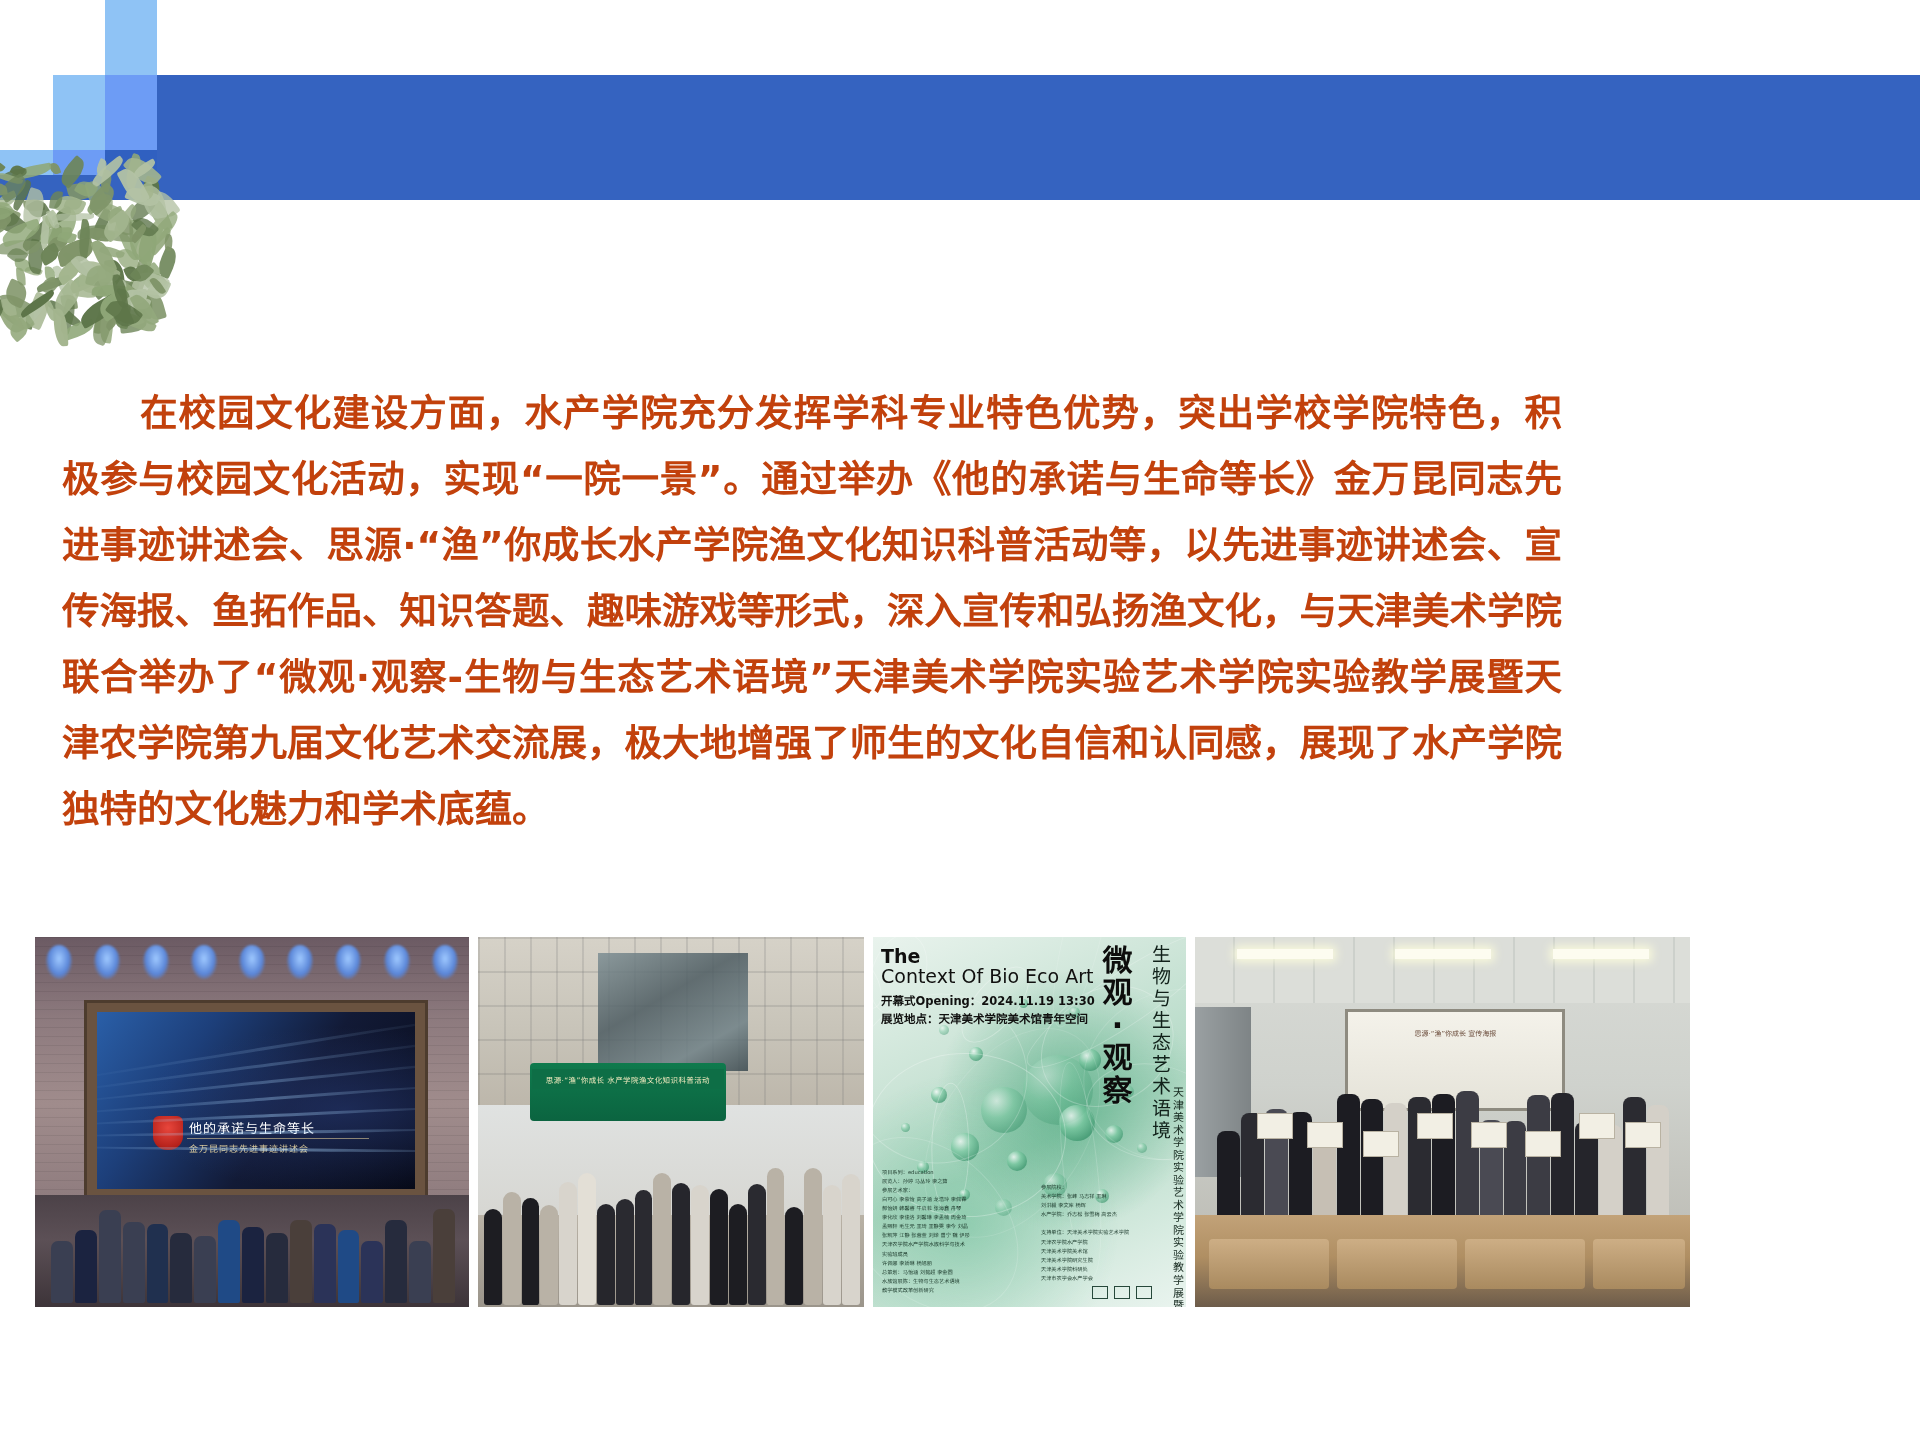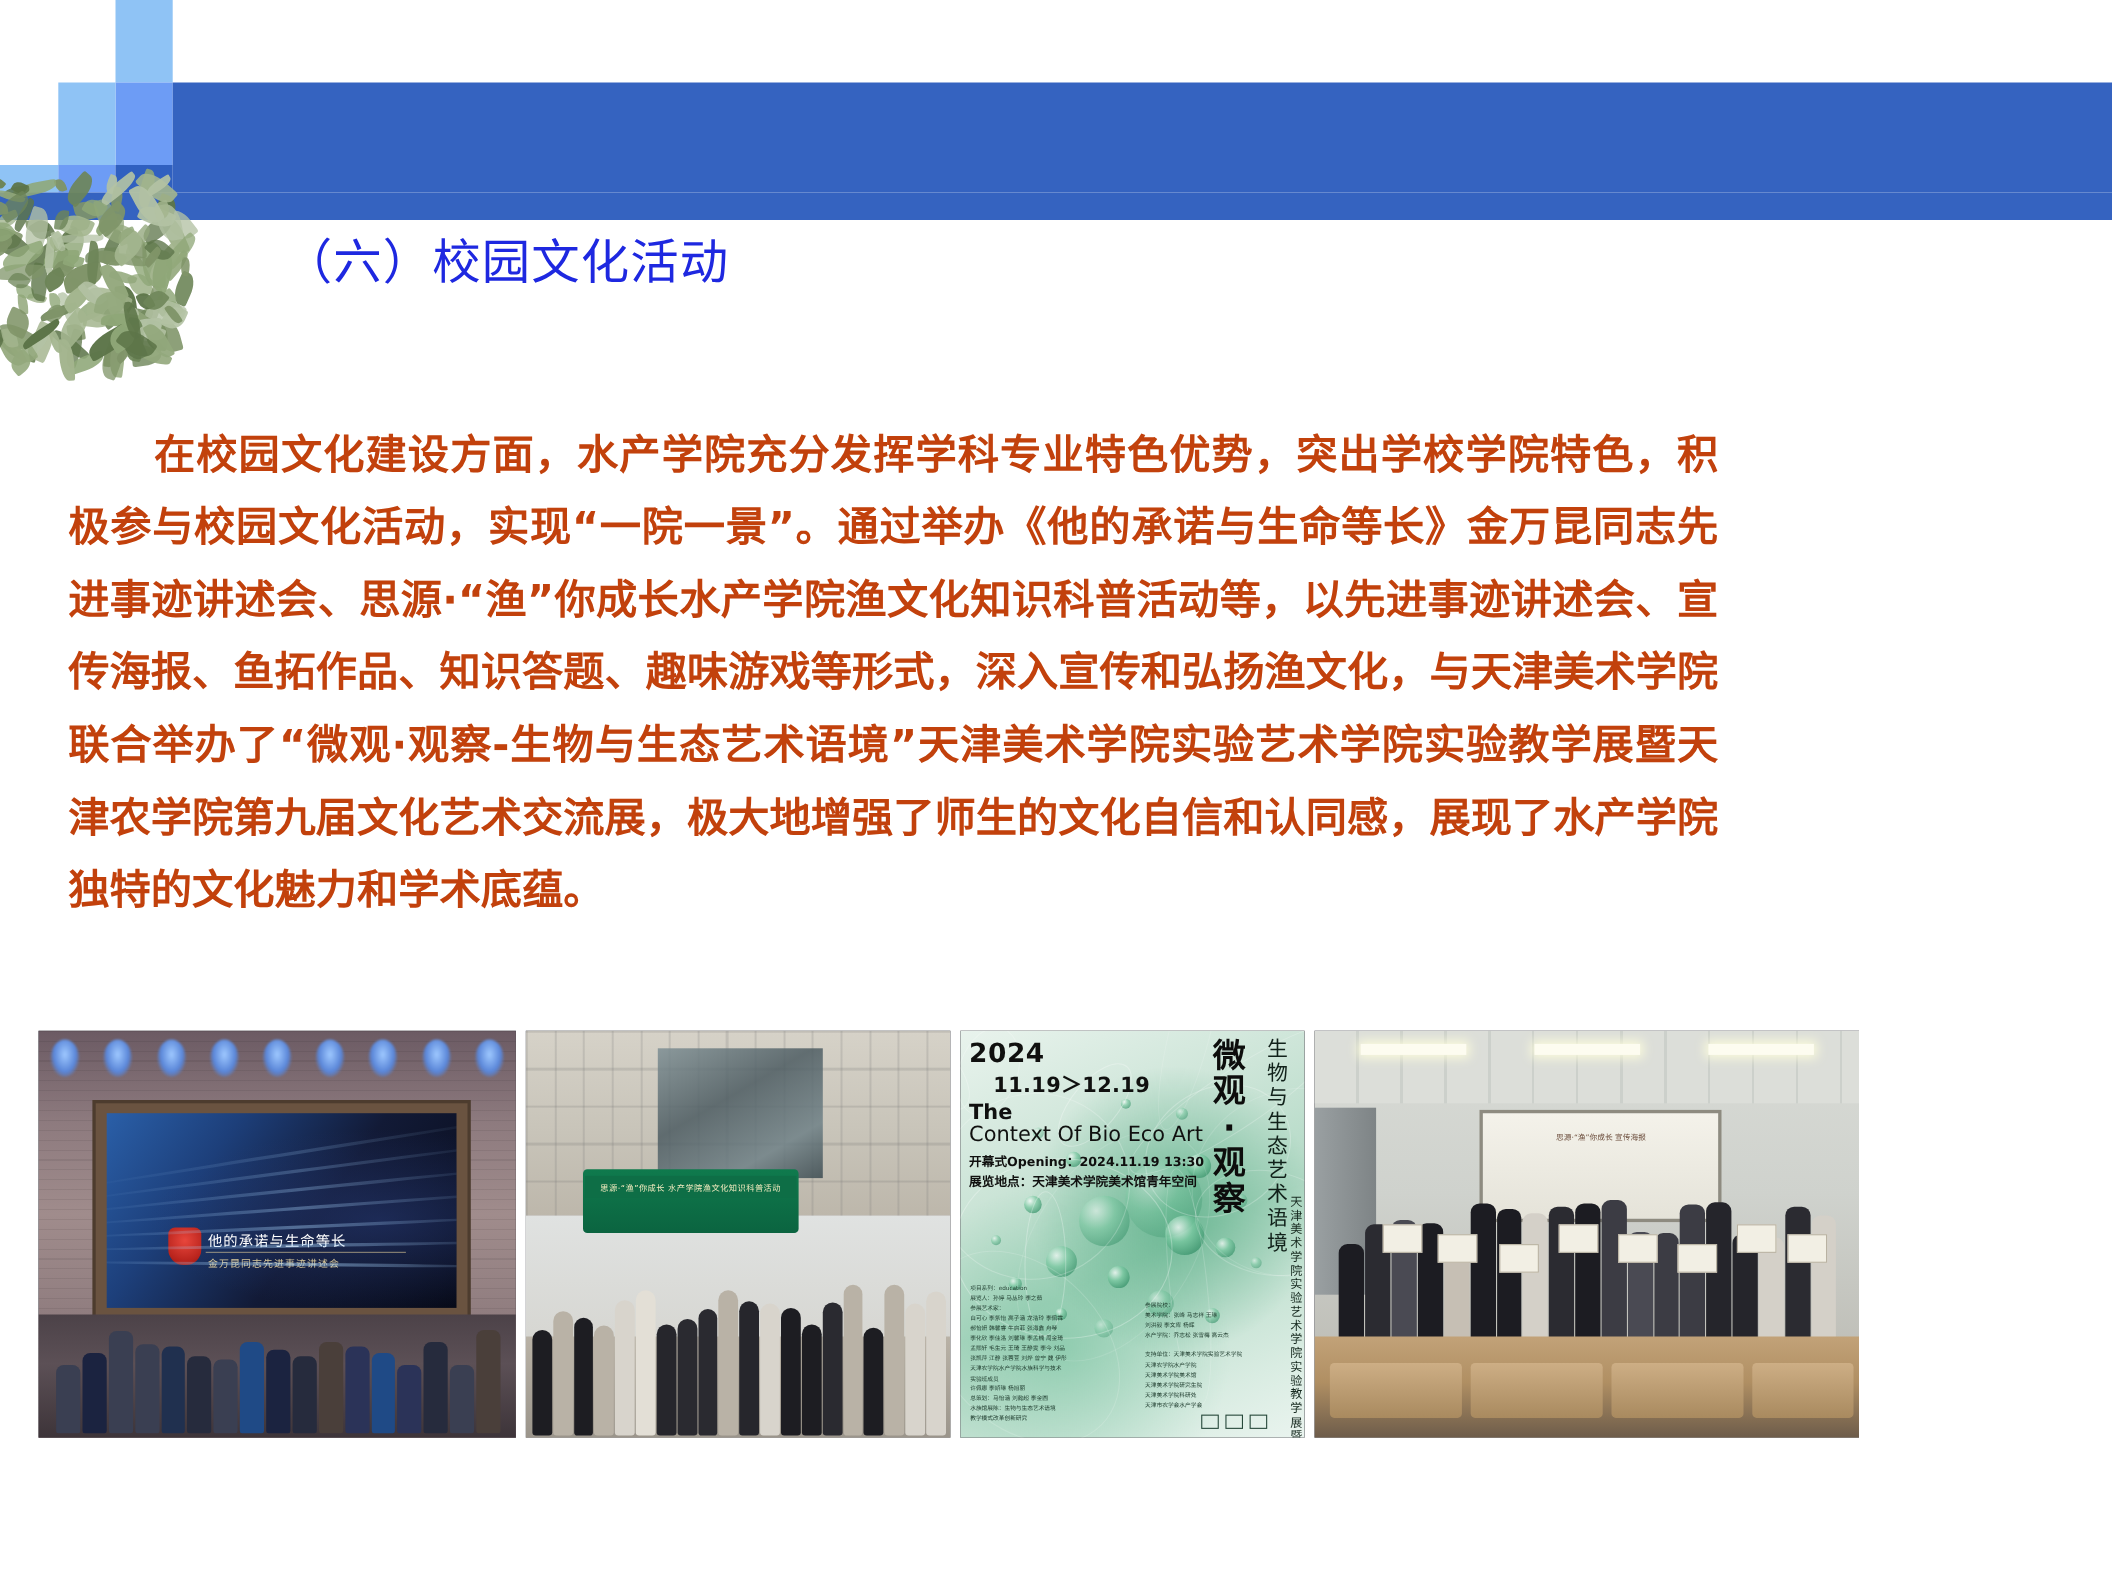--- a/index.html
+++ b/index.html
@@ -421,21 +421,20 @@
       <span class="leaf" style="width: 25.7924px; height: 21.7837px; left: 106.714px; top: 124.696px; background: rgb(147, 168, 124); transform: rotate(12.6037deg); opacity: 0.85;"></span>
       <span class="leaf" style="width: 18.3384px; height: 21.3468px; left: 12.1895px; top: 59.5152px; background: rgb(143, 167, 120); transform: rotate(231.338deg); opacity: 0.82;"></span>
       <span class="leaf" style="width: 40.4081px; height: 9.38671px; left: 37.3947px; top: 158.776px; background: rgb(93, 117, 73); transform: rotate(147.774deg); opacity: 1;"></span>
       <span class="leaf" style="width: 20.1021px; height: 7.62279px; left: 149.33px; top: 90.3978px; background: rgb(127, 148, 104); transform: rotate(133.935deg); opacity: 0.98;"></span>
       <span class="leaf" style="width: 30.8952px; height: 17.6515px; left: 121.339px; top: 76.6292px; background: rgb(163, 181, 142); transform: rotate(320.261deg); opacity: 0.93;"></span>
       <span class="leaf" style="width: 35.1716px; height: 14.6946px; left: 105.831px; top: 109.093px; background: rgb(147, 168, 124); transform: rotate(246.665deg); opacity: 0.96;"></span>
       <span class="leaf" style="width: 34.2136px; height: 19.2652px; left: 126.692px; top: 163.328px; background: rgb(93, 117, 73); transform: rotate(35.3325deg); opacity: 0.88;"></span>
       <span class="leaf" style="width: 24.2555px; height: 21.113px; left: 23.5px; top: 142.675px; background: rgb(127, 148, 104); transform: rotate(113.707deg); opacity: 0.88;"></span>
     </div>
 
-  <div id="title">（六）校园文化活动</div>
 
   <div id="body-text">在校园文化建设方面，水产学院充分发挥学科专业特色优势，突出学校学院特色，积极参与校园文化活动，实现“一院一景”。通过举办《他的承诺与生命等长》金万昆同志先进事迹讲述会、思源·“渔”你成长水产学院渔文化知识科普活动等，以先进事迹讲述会、宣传海报、鱼拓作品、知识答题、趣味游戏等形式，深入宣传和弘扬渔文化，与天津美术学院联合举办了“微观·观察-生物与生态艺术语境”天津美术学院实验艺术学院实验教学展暨天津农学院第九届文化艺术交流展，极大地增强了师生的文化自信和认同感，展现了水产学院独特的文化魅力和学术底蕴。</div>
 
   <div id="photo-strip">
 
     <div class="photo" id="photo-1">
       <div class="ph1-wall"></div>
       <div class="ph1-lights" id="ph1-lights">
           <i></i>
           <i></i>
@@ -549,24 +548,20 @@
             <div class="filament" style="width: 90.2347px; height: 41.2491px; left: 75.698px; top: 46.035px; opacity: 0.5; transform: rotate(129.609deg);"></div>
             <div class="filament" style="width: 214.5px; height: 33.3197px; left: 98.6973px; top: 214.942px; opacity: 0.31; transform: rotate(83.9727deg);"></div>
             <div class="filament" style="width: 189.536px; height: 35.919px; left: 114.053px; top: -21.8293px; opacity: 0.26; transform: rotate(104.11deg);"></div>
             <div class="filament" style="width: 229.292px; height: 49.5973px; left: 135.173px; top: 37.0669px; opacity: 0.39; transform: rotate(146.03deg);"></div>
             <div class="filament" style="width: 93.3369px; height: 133.865px; left: 233.332px; top: 106.697px; opacity: 0.38; transform: rotate(100.655deg);"></div>
             <div class="filament" style="width: 130.493px; height: 36.1911px; left: 10.6971px; top: 192.983px; opacity: 0.49; transform: rotate(90.3485deg);"></div>
             <div class="filament" style="width: 67.5615px; height: 34.3651px; left: -51.1611px; top: 22.7681px; opacity: 0.45; transform: rotate(56.0585deg);"></div>
           </div>
 
         <div id="poster-left">
-          <div>
-            <span id="poster-year">2024</span>
-            <span id="poster-dates">11.19＞12.19</span>
-          </div>
           <div id="poster-sub1">The</div>
           <div id="poster-sub2">Context Of Bio Eco Art</div>
           <div id="poster-open">开幕式Opening：2024.11.19  13:30</div>
           <div id="poster-venue">展览地点：天津美术学院美术馆青年空间</div>
         </div>
 
         <div id="poster-cn-big">微观·观察</div>
         <div id="poster-cn-col">生物与生态艺术语境</div>
         <div id="poster-cn-col2">天津美术学院实验艺术学院实验教学展暨天津农学院第九届文化艺术交流展</div>
 

